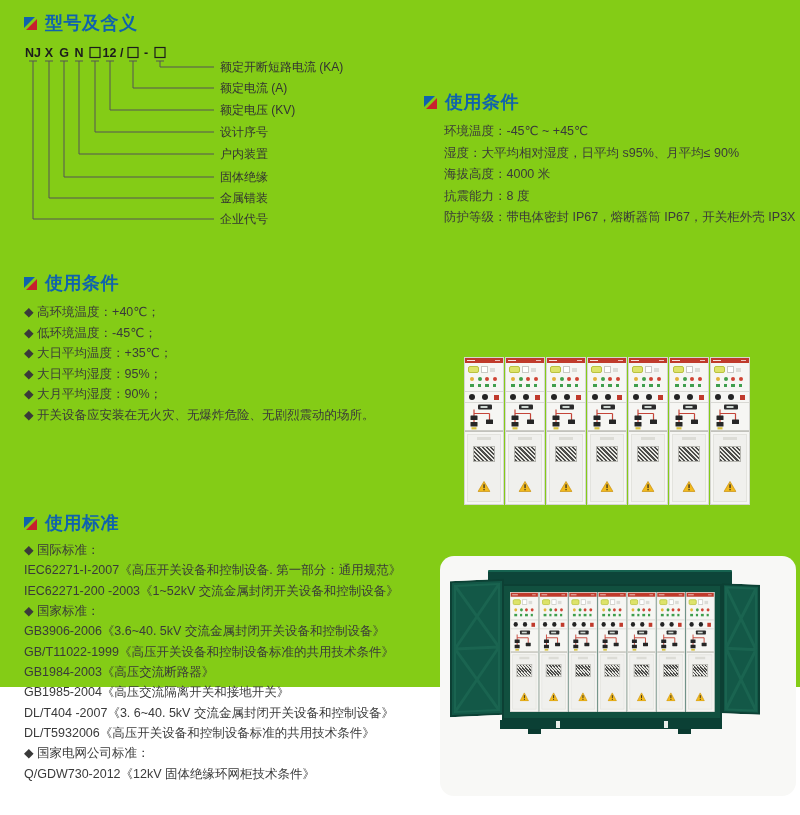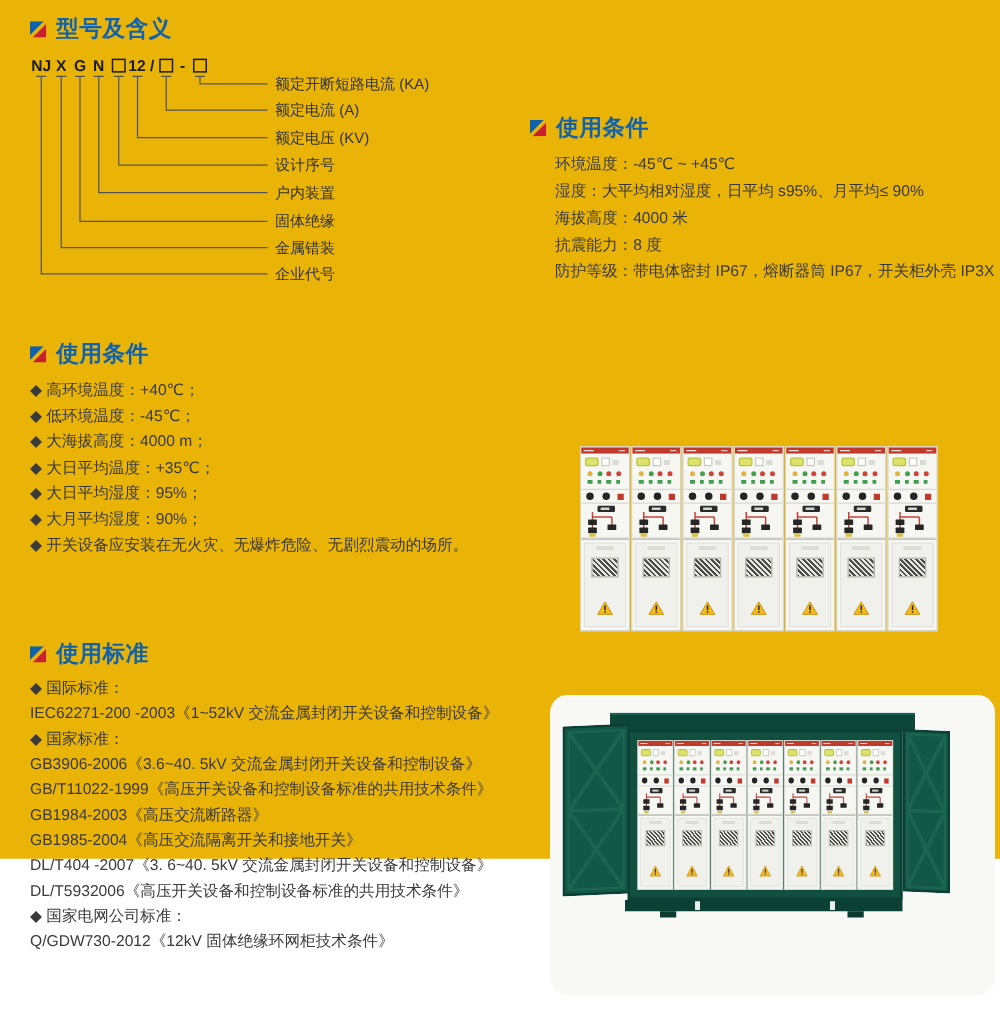--- a/index.html
+++ b/index.html
@@ -1,18 +1,18 @@
 <!DOCTYPE html>
 <html><head>
 <meta charset="utf-8">
 <style>
   html,body{margin:0;padding:0;}
   body{width:800px;height:815px;background:#ffffff;overflow:hidden;
        font-family:"Liberation Sans","DejaVu Sans",sans-serif;}
-  .page{position:relative;width:800px;height:687px;background:#eab308;}
+  .page{position:relative;width:800px;height:687px;background:#84cc16;}
 
   
   .sec-title{position:absolute;display:flex;align-items:center;gap:8px;
              color:#0f62ae;font-size:18px;font-weight:bold;letter-spacing:.5px;}
   .icon-square{width:13px;height:13px;flex:0 0 13px;}
 
   
   .tlist{position:absolute;color:#3a3a3a;font-size:12.5px;}
   .tlist .line{line-height:var(--lh,21px);white-space:nowrap;}
 
@@ -145,37 +145,37 @@
     <svg class="icon-square" viewBox="0 0 13 13">
       <polygon points="0,0 11,0 0,11" fill="#0f62ae"></polygon>
         <polygon points="13,2 13,13 2,13" fill="#c8202f"></polygon>
     </svg>
     <span>使用条件</span>
   </div>
   <div class="tlist" style="left:24px;top:302px;width:400px;--lh:20.6px;">
 
   <div class="line">◆ 高环境温度：+40℃；</div>
       <div class="line">◆ 低环境温度：-45℃；</div>
-      <div class="line">◆ 大海拔高度：4000 m；</div>
       <div class="line">◆ 大日平均温度：+35℃；</div>
       <div class="line">◆ 大日平均湿度：95%；</div>
       <div class="line">◆ 大月平均湿度：90%；</div>
       <div class="line">◆ 开关设备应安装在无火灾、无爆炸危险、无剧烈震动的场所。</div>
     </div>
 
   <div class="sec-title" style="left:24px;top:511px;">
     <svg class="icon-square" viewBox="0 0 13 13">
       <polygon points="0,0 11,0 0,11" fill="#0f62ae"></polygon>
         <polygon points="13,2 13,13 2,13" fill="#c8202f"></polygon>
     </svg>
     <span>使用标准</span>
   </div>
   <div class="tlist" style="left:24px;top:540px;width:420px;--lh:20.35px;">
 
   <div class="line">◆ 国际标准：</div>
+      <div class="line">IEC62271-I-2007《高压开关设备和控制设备. 第一部分：通用规范》</div>
       <div class="line">IEC62271-200 -2003《1~52kV 交流金属封闭开关设备和控制设备》</div>
       <div class="line">◆ 国家标准：</div>
       <div class="line">GB3906-2006《3.6~40. 5kV 交流金属封闭开关设备和控制设备》</div>
       <div class="line">GB/T11022-1999《高压开关设备和控制设备标准的共用技术条件》</div>
       <div class="line">GB1984-2003《高压交流断路器》</div>
       <div class="line">GB1985-2004《高压交流隔离开关和接地开关》</div>
       <div class="line">DL/T404 -2007《3. 6~40. 5kV 交流金属封闭开关设备和控制设备》</div>
       <div class="line">DL/T5932006《高压开关设备和控制设备标准的共用技术条件》</div>
       <div class="line">◆ 国家电网公司标准：</div>
       <div class="line">Q/GDW730-2012《12kV 固体绝缘环网柜技术条件》</div>

